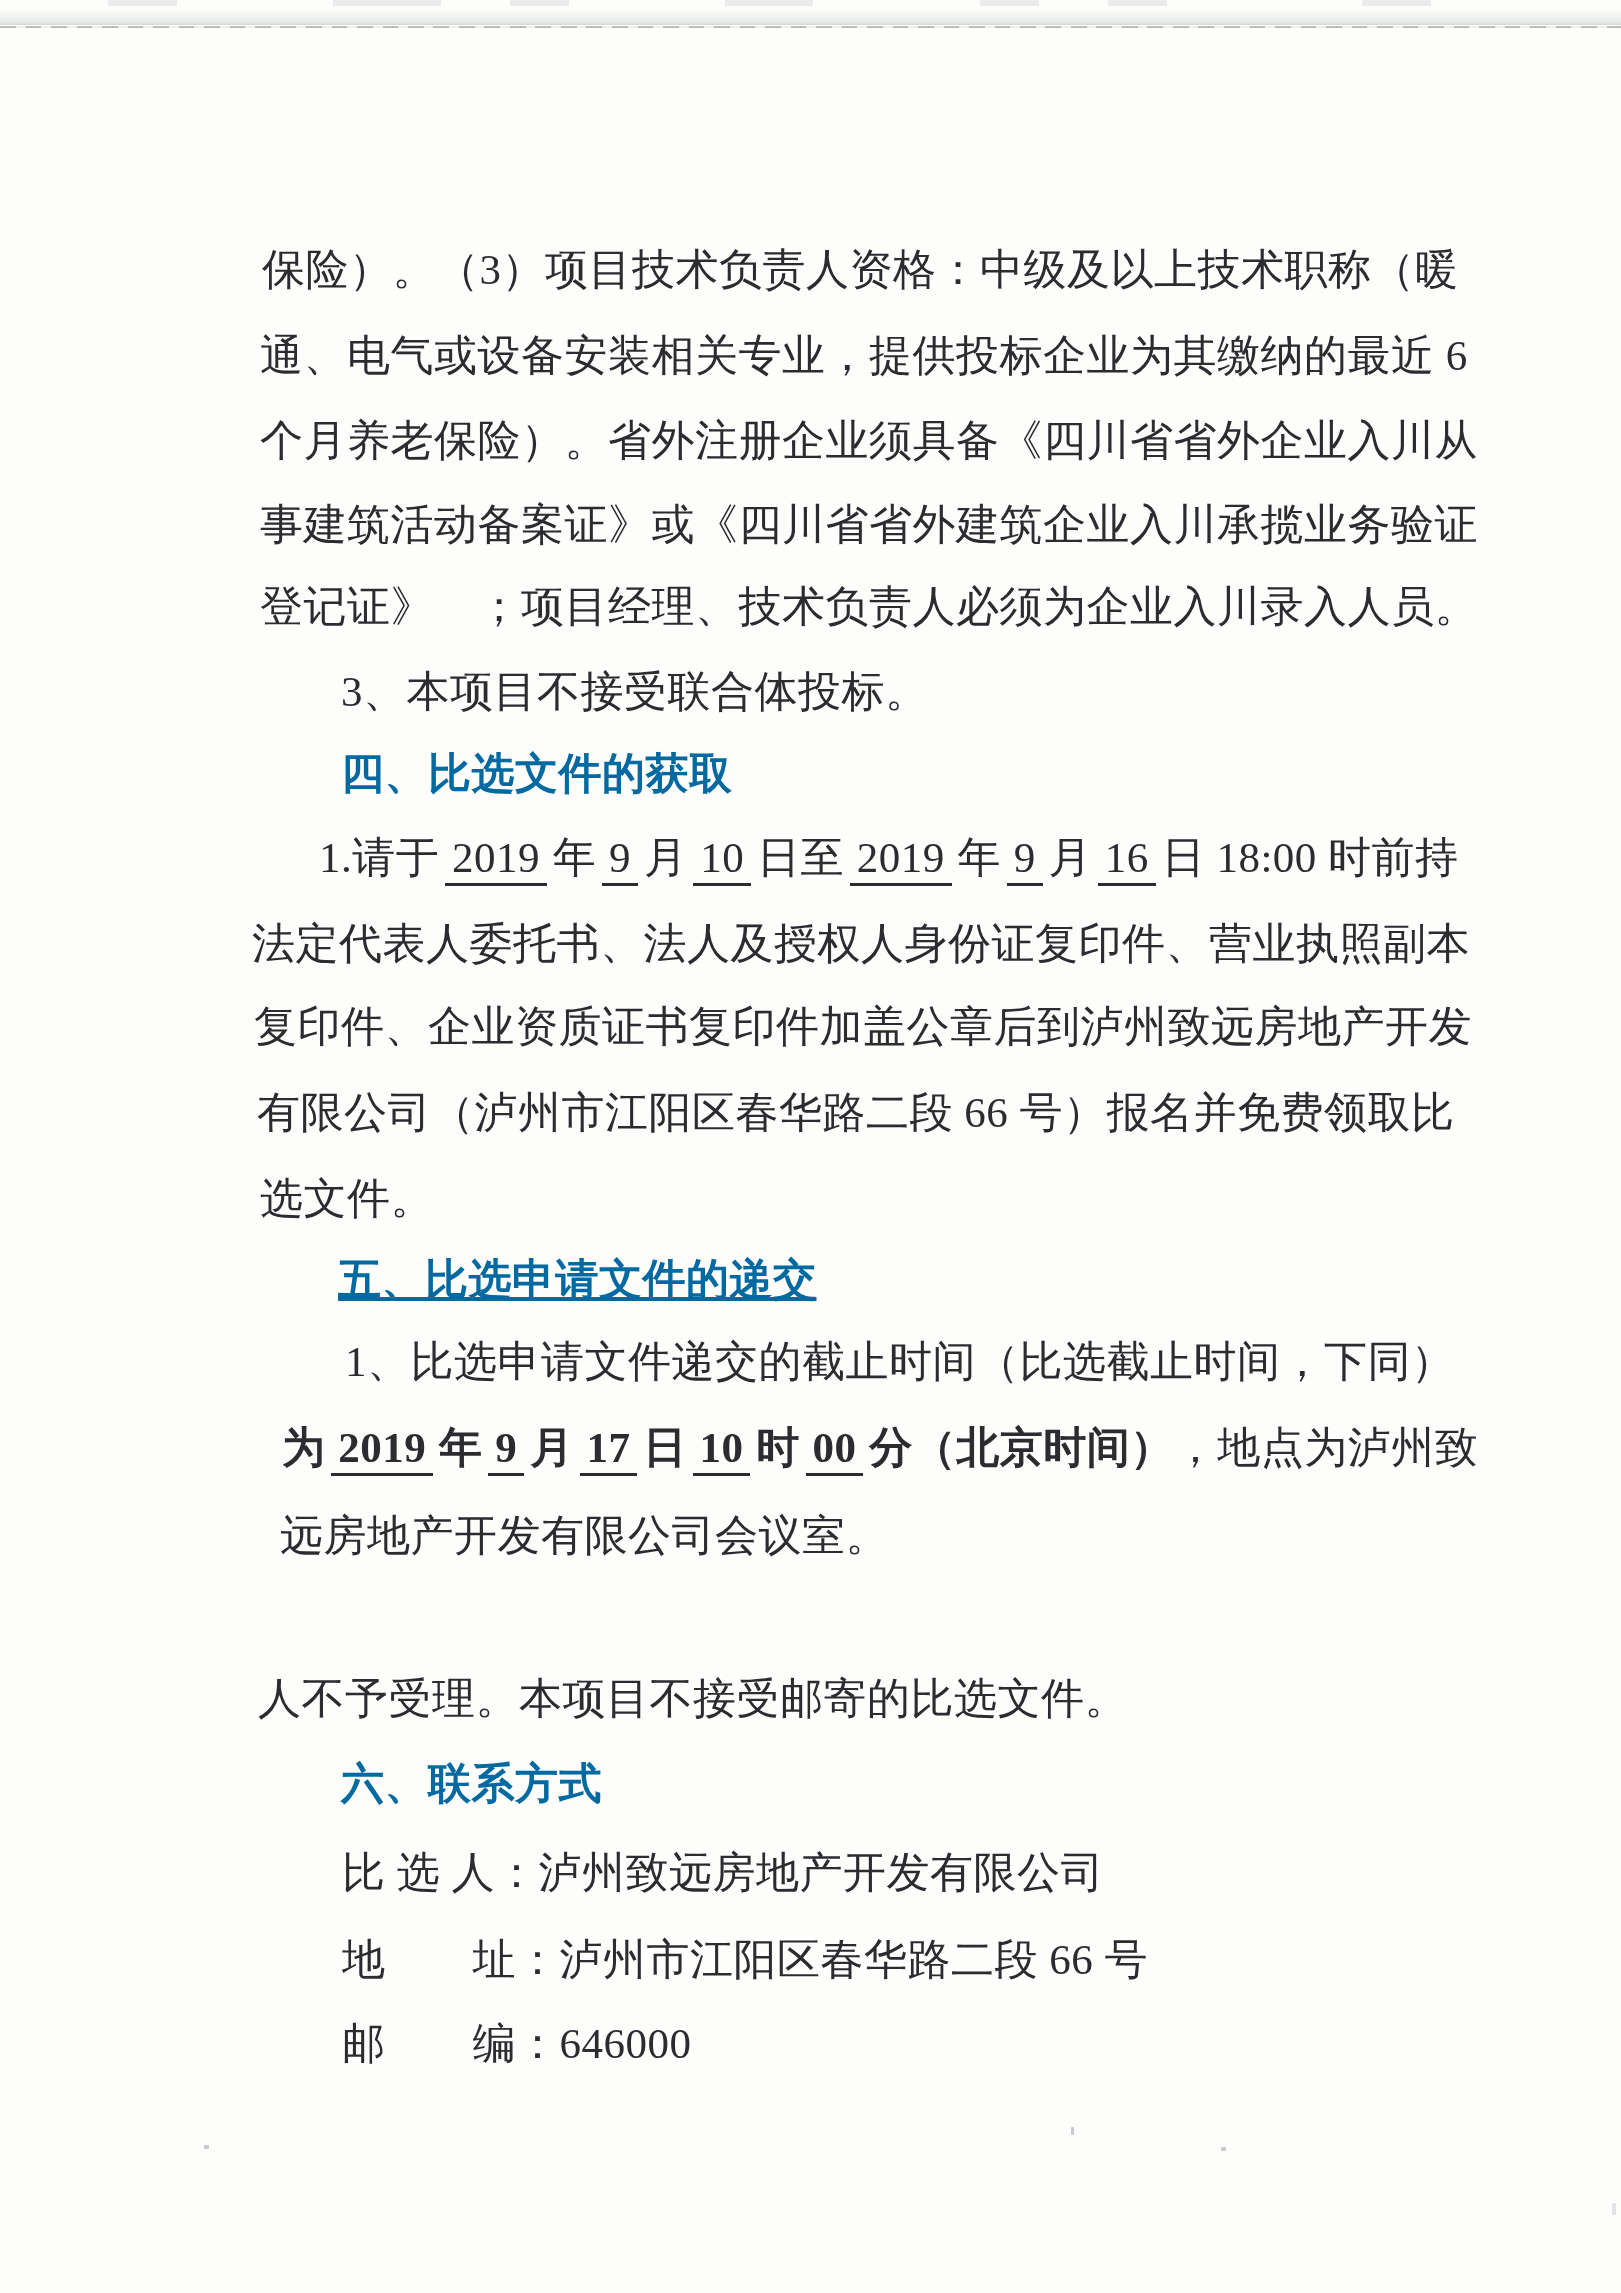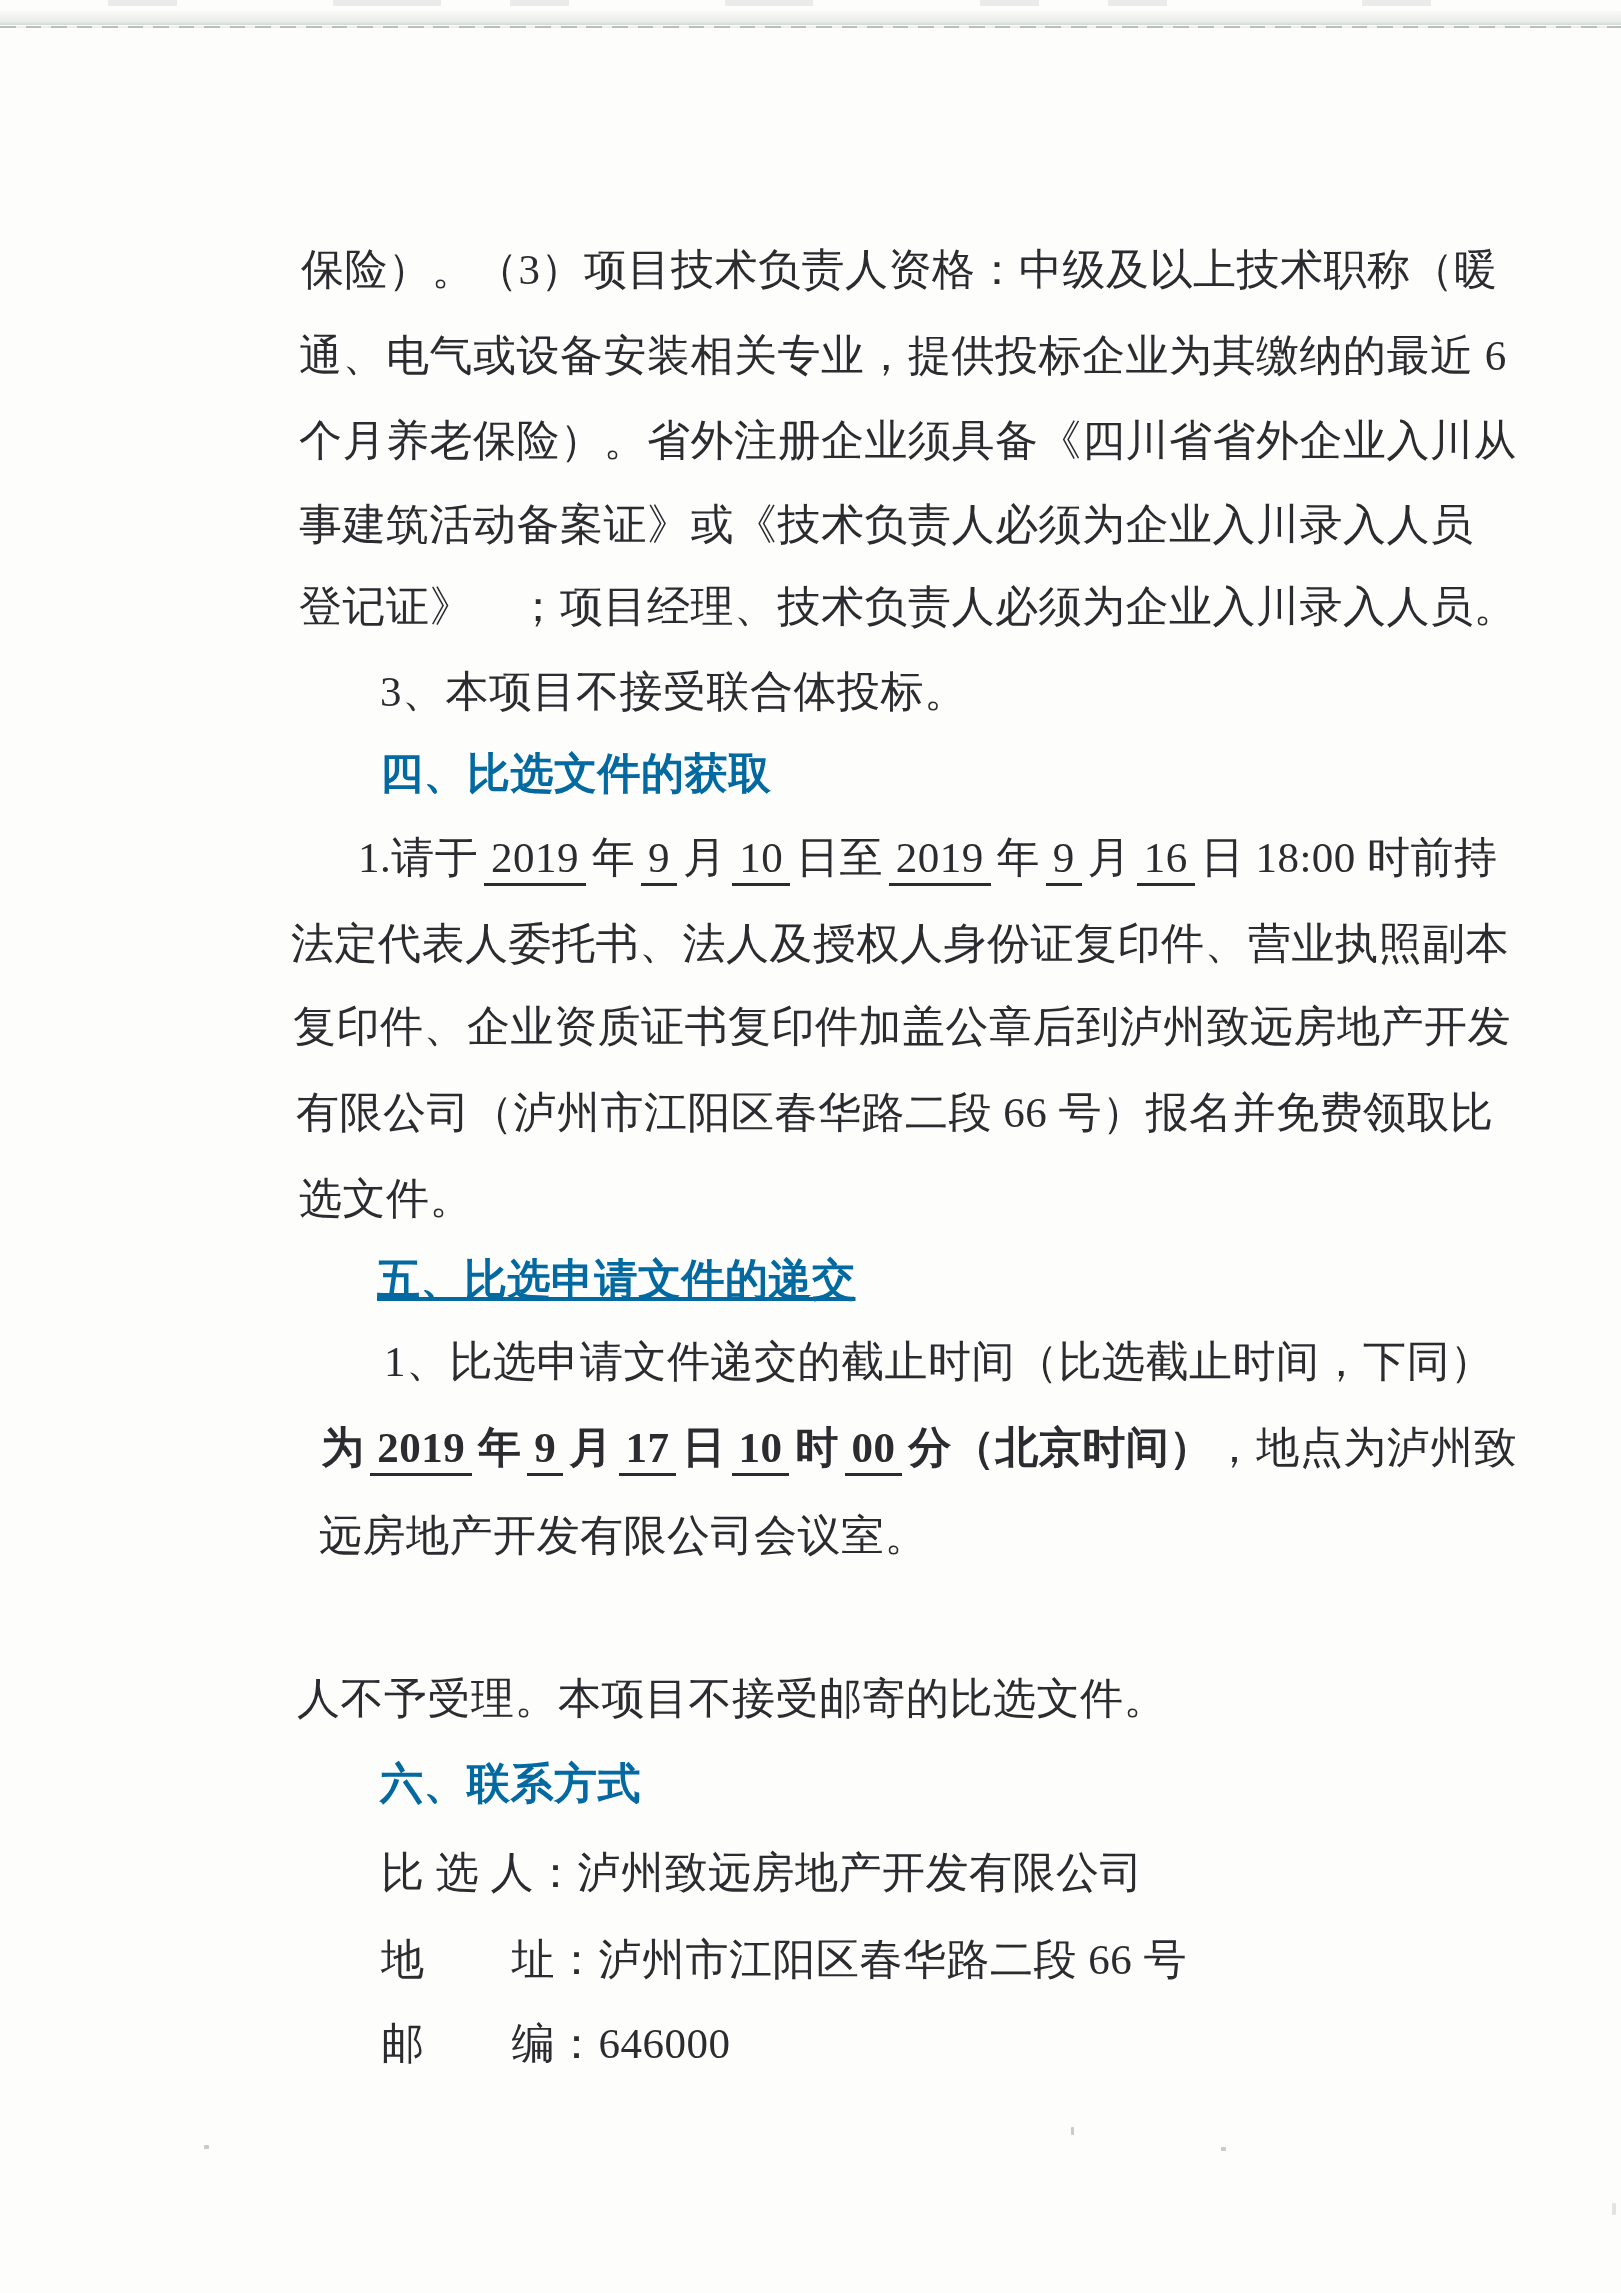--- a/index.html
+++ b/index.html
@@ -16,21 +16,20 @@
     font-family: "Liberation Serif", "DejaVu Serif", serif;
     color: #2b2b30;
   }
   .line {
     position: absolute;
     font-size: 43px;
     line-height: 1.15;
     letter-spacing: 0.5px;
     white-space: nowrap;
     color: #2b2b30;
-    margin-left: 39px;
   }
   .heading {
     font-weight: 700;
     color: #0369a1;
   }
   .bold { font-weight: 700; }
   .num {
     border-bottom: 3.9px solid currentColor;
     padding: 0 6.9px 2px 6.9px;
     margin: 0 5.9px;
@@ -75,21 +74,21 @@
   <div class="edge-dash" style="left:333px; width:108px;"></div>
   <div class="edge-dash" style="left:510px; width:59px;"></div>
   <div class="edge-dash" style="left:725px; width:88px;"></div>
   <div class="edge-dash" style="left:980px; width:59px;"></div>
   <div class="edge-dash" style="left:1108px; width:59px;"></div>
   <div class="edge-dash" style="left:1362px; width:69px;"></div>
 
   <div class="line" style="top:245px; left:262px;">保险）。（3）项目技术负责人资格：中级及以上技术职称（暖</div>
   <div class="line" style="top:331px; left:260px;">通、电气或设备安装相关专业，提供投标企业为其缴纳的最近 6</div>
   <div class="line" style="top:416px; left:260px;">个月养老保险）。省外注册企业须具备《四川省省外企业入川从</div>
-  <div class="line" style="top:500px; left:260px;">事建筑活动备案证》或《技术负责人必须为企业入川录入人员</div>
+  <div class="line" style="top:500px; left:260px;">事建筑活动备案证》或《四川省省外建筑企业入川承揽业务验证</div>
   <div class="line" style="top:582px; left:260px;">登记证》　；项目经理、技术负责人必须为企业入川录入人员。</div>
 
   <div class="line" style="top:667px; left:341px;">3、本项目不接受联合体投标。</div>
 
   <div class="line heading" style="top:749px; left:341px;">四、比选文件的获取</div>
 
   <div class="line" style="top:833px; left:319px;"><span>1.请于</span><span class="num">2019</span><span>年</span><span class="num">9</span><span>月</span><span class="num">10</span><span>日至</span><span class="num">2019</span><span>年</span><span class="num">9</span><span>月</span><span class="num">16</span><span>日 18:00 时前持</span></div>
 
   <div class="line" style="top:919px; left:252px;">法定代表人委托书、法人及授权人身份证复印件、营业执照副本</div>
   <div class="line" style="top:1002px; left:254px;">复印件、企业资质证书复印件加盖公章后到泸州致远房地产开发</div>

